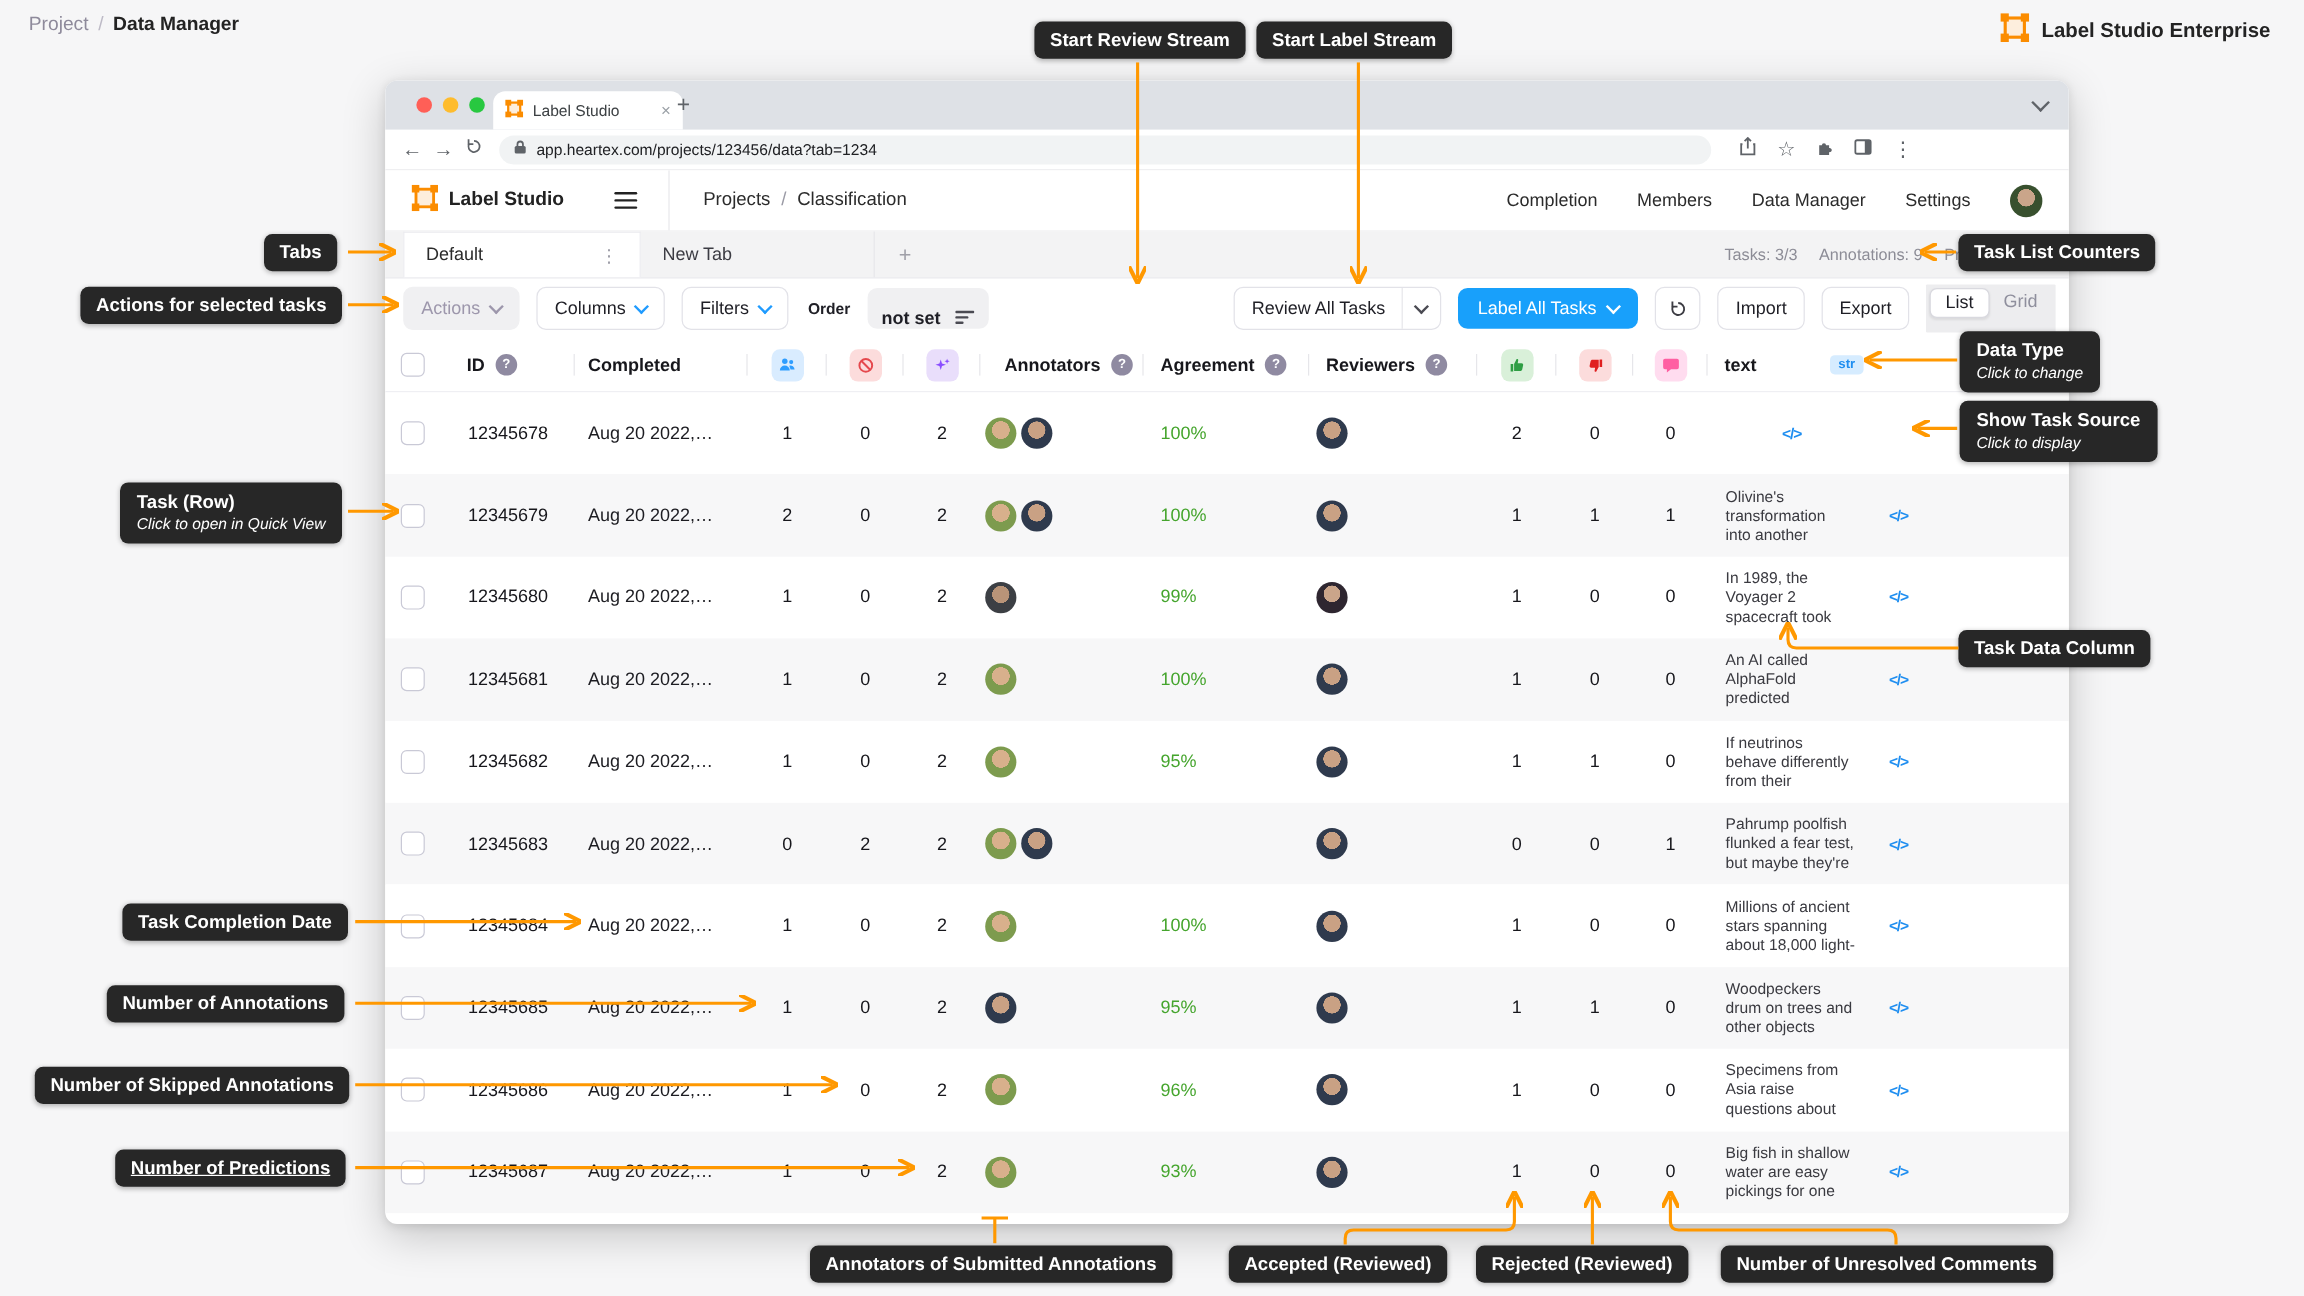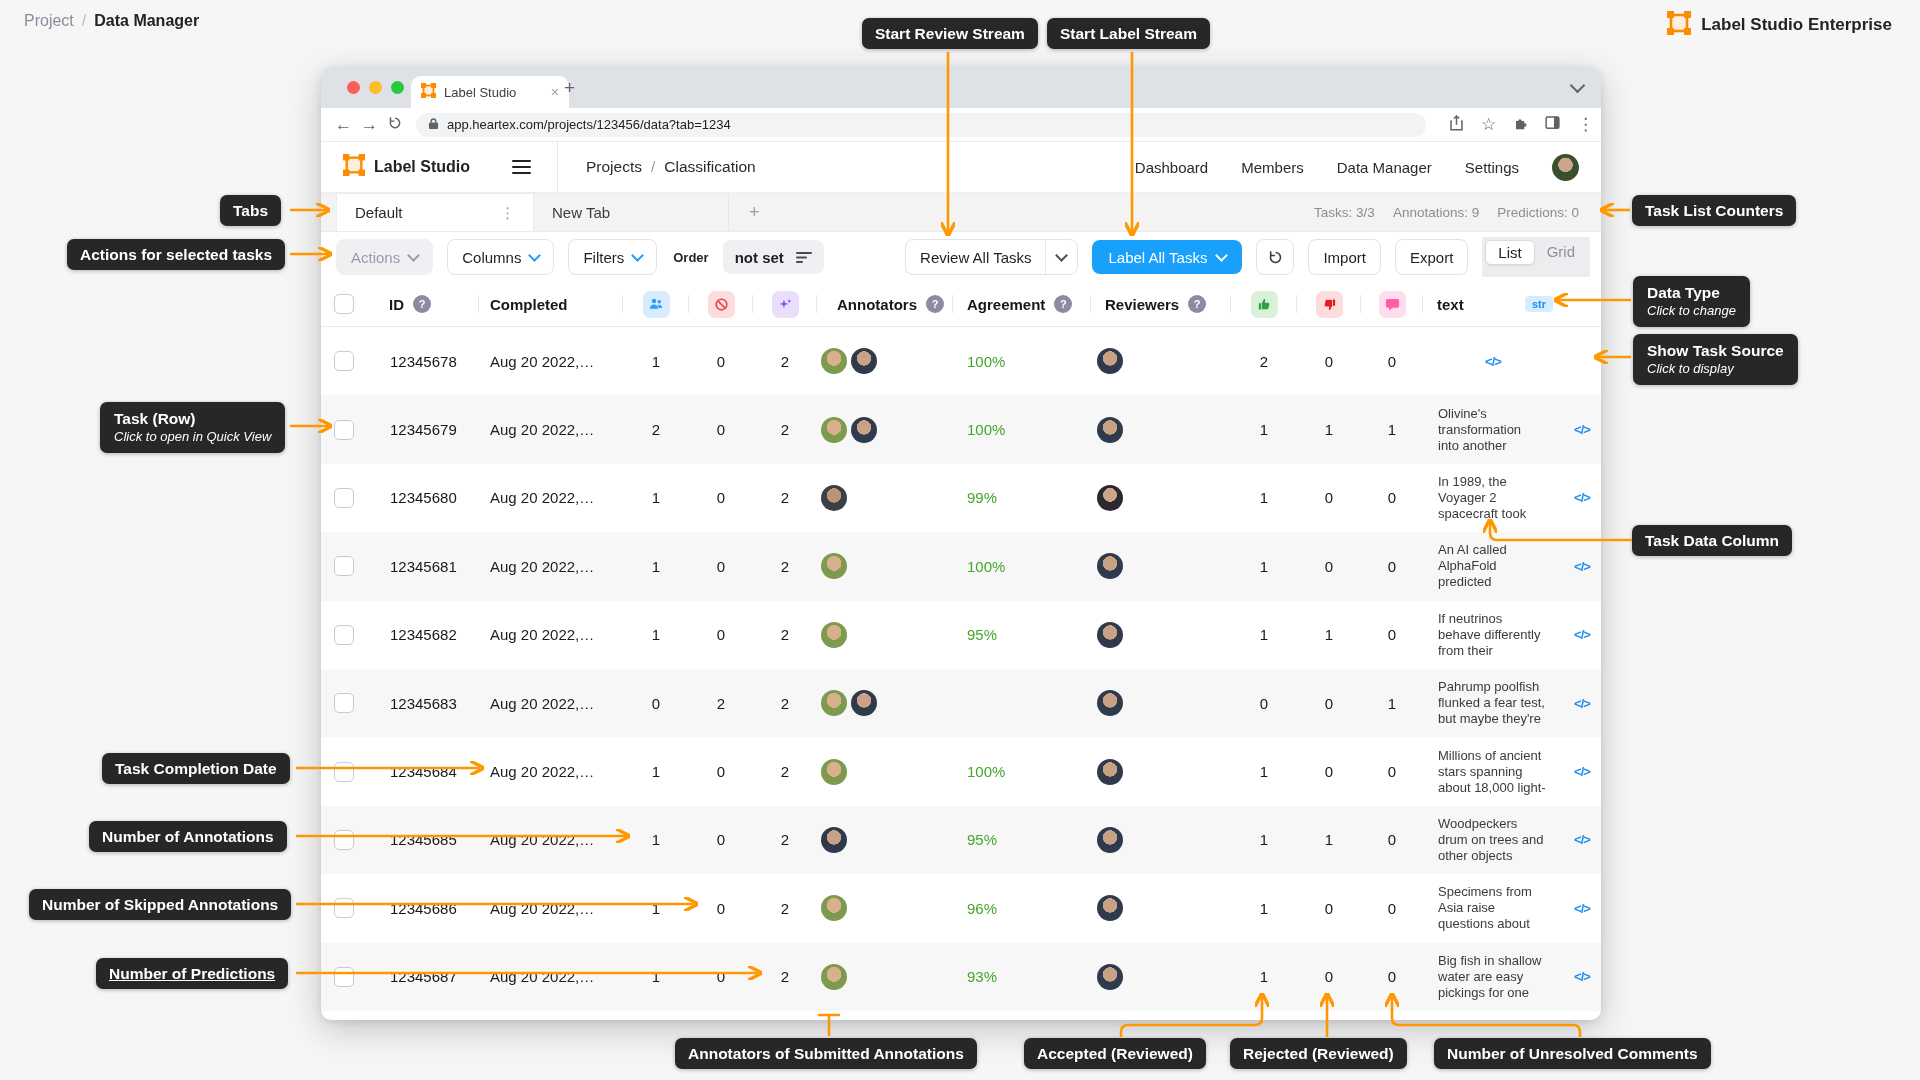--- a/index.html
+++ b/index.html
@@ -16,21 +16,21 @@
 
   
   .badge{position:absolute;background:#272727;color:#fff;border-radius:7px;padding:6px 13px;
          font-size:15.5px;font-weight:700;white-space:nowrap;box-shadow:0 1px 4px rgba(0,0,0,.28);line-height:1.25;}
   .badge .sub{display:block;font-weight:400;font-style:italic;font-size:13px;margin-top:1px;}
 
   
   svg.overlay{position:absolute;left:0;top:0;z-index:50;pointer-events:none;}
 
   
-  .window{position:absolute;left:321px;top:67px;width:1280px;height:953px;background:#fff;border-radius:10px;
+  .window{position:absolute;left:321px;top:67px;width:1403px;height:953px;background:#fff;border-radius:10px;
           box-shadow:0 10px 36px rgba(0,0,0,.20), 0 2px 8px rgba(0,0,0,.10);overflow:hidden;}
   .tabstrip{height:41px;background:#dee1e6;position:relative;}
   .lights{position:absolute;left:26px;top:14px;display:flex;gap:9px;}
   .light{width:13px;height:13px;border-radius:50%;}
   .l-red{background:#ff5f57}.l-yellow{background:#febc2e}.l-green{background:#28c840}
   .btab{position:absolute;left:90px;top:9px;width:138px;height:32px;background:#fff;border-radius:10px 10px 0 0;
         display:flex;align-items:center;gap:8px;padding:0 10px;font-size:13px;color:#3c4043;}
   .btab .tab-close{margin-left:auto;color:#9aa0a6;font-size:14px;}
   .newtab-btn{position:absolute;left:243px;top:10px;color:#5f6368;font-size:19px;}
   .strip-chev{position:absolute;right:18px;top:13px;width:9px;height:9px;border-right:2px solid #5f6368;border-bottom:2px solid #5f6368;transform:rotate(45deg);}
@@ -62,21 +62,21 @@
   .counters{margin-left:auto;display:flex;align-items:center;gap:18px;font-size:13.5px;color:#8c8c96;padding-right:22px;}
 
   
   .toolbar{height:50px;background:#fff;display:flex;align-items:center;padding:0 11px 0 15px;gap:14px;}
   .tbtn{height:34px;border:1px solid #e2e2e8;border-radius:8px;background:#fff;display:flex;align-items:center;gap:9px;
         padding:0 14px;font-size:15px;color:#1f1f26;}
   .tbtn.disabled{background:#f0f0f2;border-color:#f0f0f2;color:#9d97ac;}
   .chev{width:7px;height:7px;border-right:2px solid #1f9bff;border-bottom:2px solid #1f9bff;transform:rotate(45deg);margin-top:-3px;}
   .chev.gray{border-color:#9d97ac;} .chev.dark{border-color:#4a4a52;} .chev.white{border-color:#fff;}
   .order-label{font-size:13px;font-weight:700;color:#1f1f26;margin-left:2px;}
-  .orderbox{height:34px;background:#f0f0f2;border-radius:8px;display:flex;align-items:center;gap:12px;padding:0 12px;font-size:15px;font-weight:700;color:#1f1f26;}
+  .orderbox{height:34px;background:#f0f0f2;border-radius:8px;display:flex;align-items:flex-end;gap:12px;padding:0 12px;font-size:15px;font-weight:700;color:#1f1f26;}
   .grow{flex:1;}
   .splitbtn{height:34px;border:1px solid #e2e2e8;border-radius:8px;display:flex;align-items:center;}
   .splitbtn .main{padding:0 14px;font-size:15px;color:#1f1f26;}
   .splitbtn .dd{border-left:1px solid #e7e7ea;height:100%;display:flex;align-items:center;padding:0 11px;}
   .bluebtn{height:34px;border-radius:8px;background:#18a0fb;color:#fff;display:flex;align-items:center;gap:10px;padding:0 16px;font-size:15px;font-weight:400;}
   .iconbtn{width:36px;height:34px;border:1px solid #e2e2e8;border-radius:8px;display:flex;align-items:center;justify-content:center;}
   .seg{height:34px;background:#ededef;border-radius:1px;display:flex;align-items:flex-start;padding:3px;font-size:15px;}
   .seg .on{background:#fff;border:1px solid #d9d9df;border-radius:6px;padding:3px 12px;color:#1f1f26;box-shadow:0 1px 2px rgba(0,0,0,.08);}
   .seg .off{padding:3px 12px;color:#8f8f9d;}
 
@@ -219,21 +219,21 @@
           <i></i>
           <i></i>
         </span>
       <span class="vdiv"></span>
       <div class="app-bc">
         <span>Projects</span>
         <span class="sep">/</span>
         <span>Classification</span>
       </div>
       <div class="app-nav">
-        <span>Dashboard</span>
+        <span>Completion</span>
         <span>Members</span>
         <span>Data Manager</span>
         <span>Settings</span>
         <span class="app-avatar"></span>
       </div>
     </div>
 
     <div class="viewtabs">
       <div class="vtab active">
         <span>Default</span>

